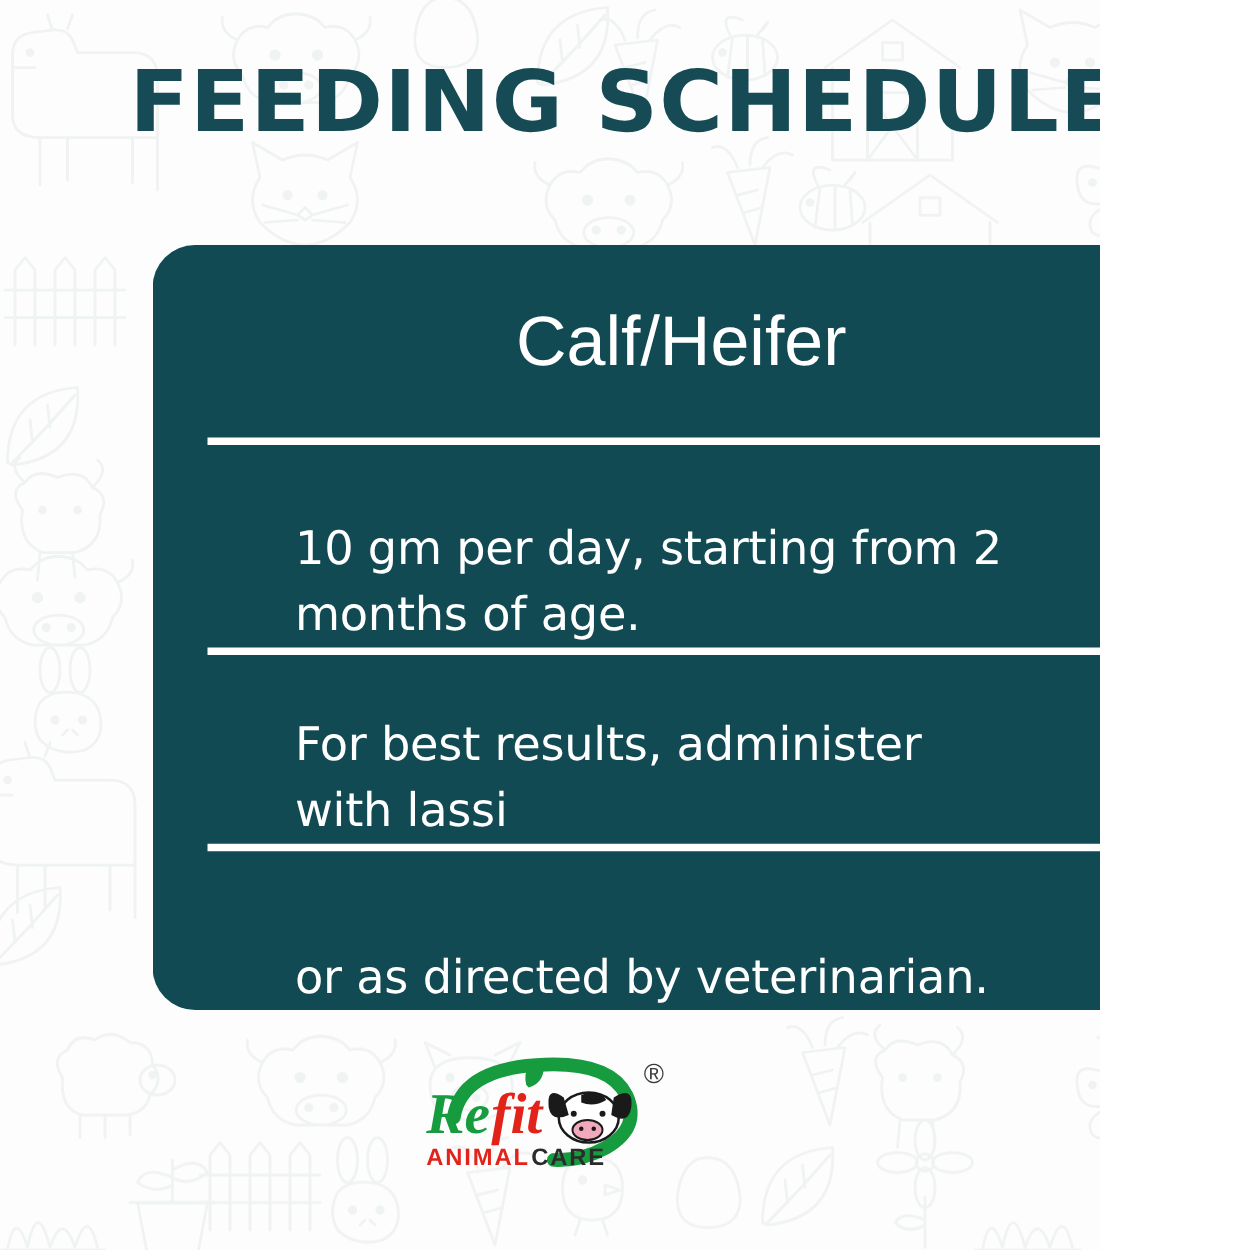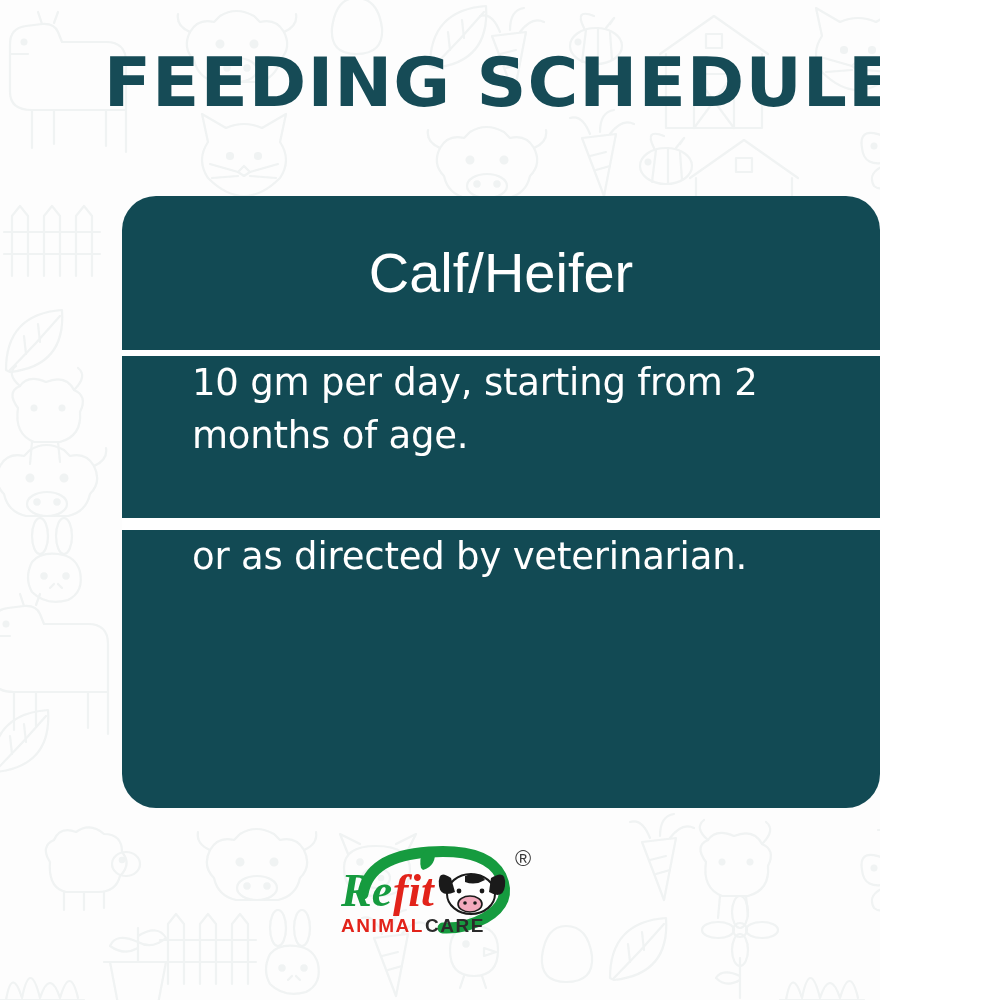--- a/index.html
+++ b/index.html
@@ -60,20 +60,21 @@
     left: 122px;
     top: 196px;
     width: 758px;
     height: 612px;
     background: #124a54;
     border-radius: 34px;
     z-index: 2;
     overflow: hidden;
     display: flex;
     flex-direction: column;
+    padding-left: 44px;
   }
 
   .card-divider {
     height: 6px;
     background: #ffffff;
     flex: 0 0 auto;
   }
 
   #card-header {
     flex: 0 0 154px;
@@ -85,21 +86,21 @@
     font-family: "Liberation Sans", sans-serif;
     font-weight: 400;
     font-size: 56px;
     line-height: 60px;
     color: #ffffff;
     letter-spacing: 0px;
   }
 
   .card-row {
     display: flex;
-    align-items: flex-start;
+    align-items: flex-end;
     padding: 0 0 0 70px;
     box-sizing: border-box;
   }
   .row-1 { flex: 0 0 162px; }
   .row-2 { flex: 0 0 151px; }
   .row-3 { flex: 1 1 auto; border-radius: 30px; }
 
   .row-text {
     font-family: "DejaVu Sans", sans-serif;
     font-weight: 400;
@@ -333,20 +334,23 @@
     </div>
 
     <div class="card-divider"></div>
 
     <div class="card-row row-1">
       <div class="row-text">10 gm per day, starting from 2 months of age.</div>
     </div>
 
     <div class="card-divider"></div>
 
+    <div class="card-row row-2">
+      <div class="row-text">For best results, administer with lassi</div>
+    </div>
 
     <div class="card-divider"></div>
 
     <div class="card-row row-3">
       <div class="row-text">or as directed by veterinarian.</div>
     </div>
 
   </div>
 
   <div id="logo">

